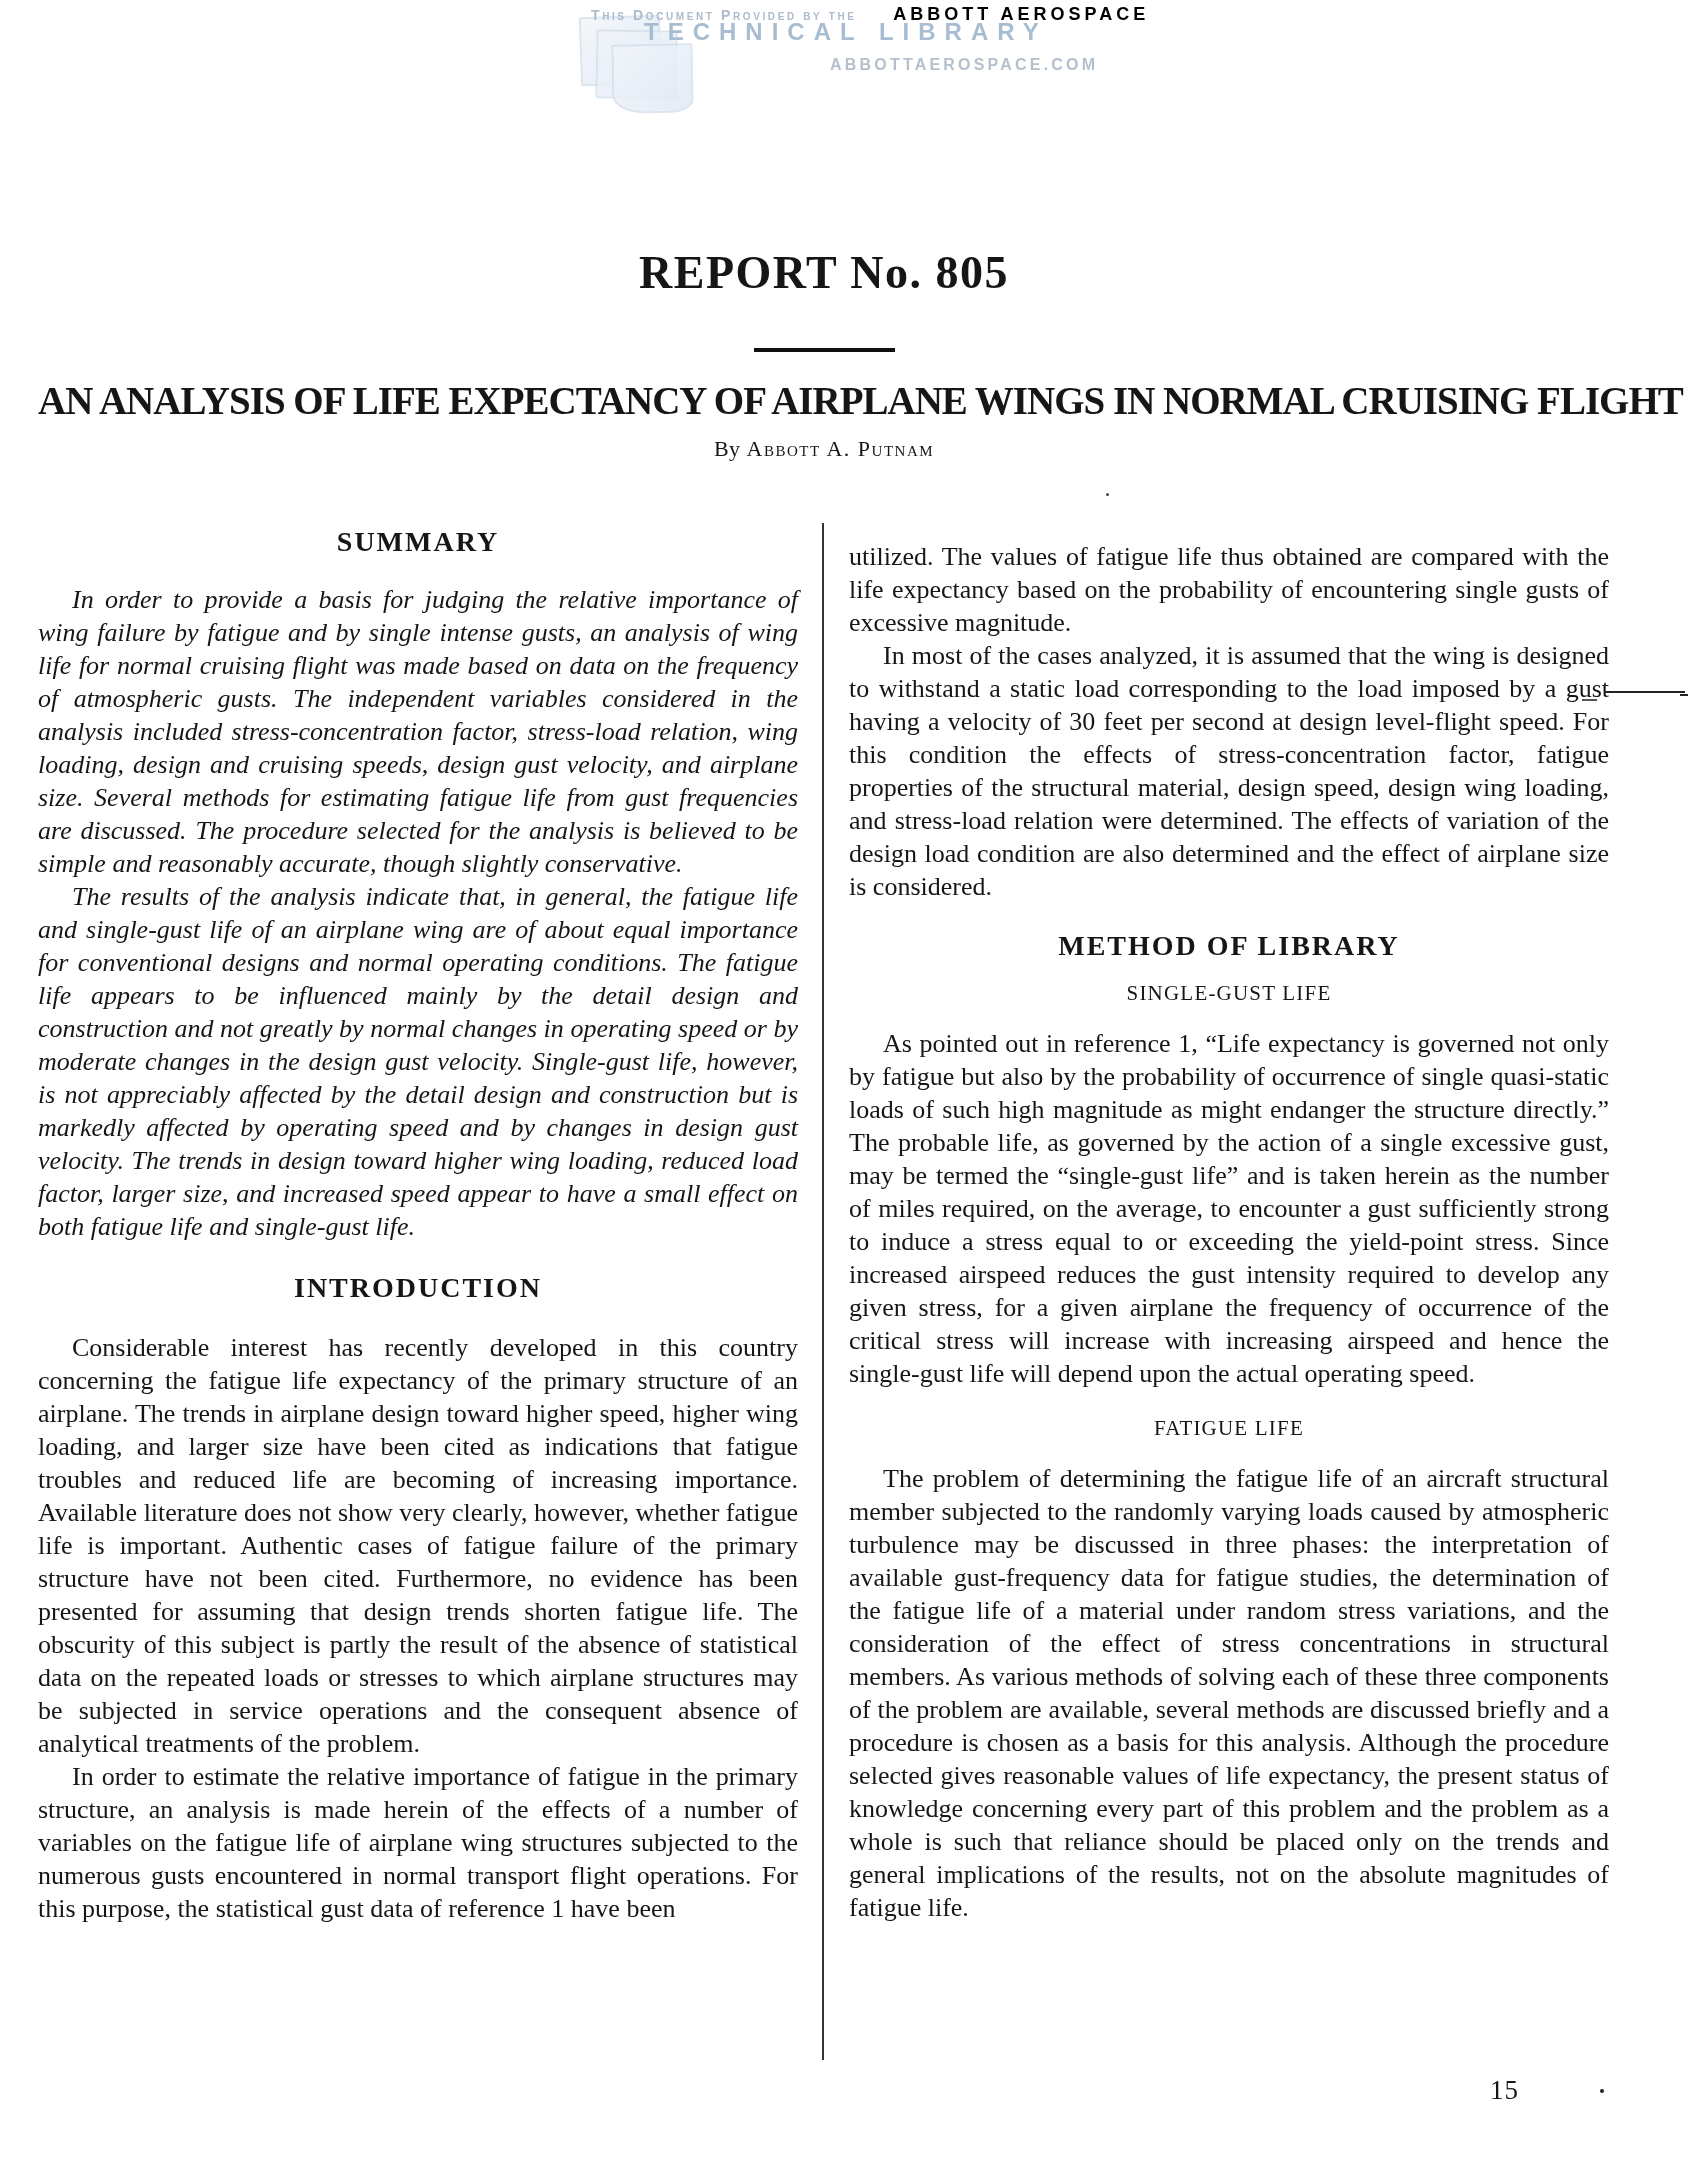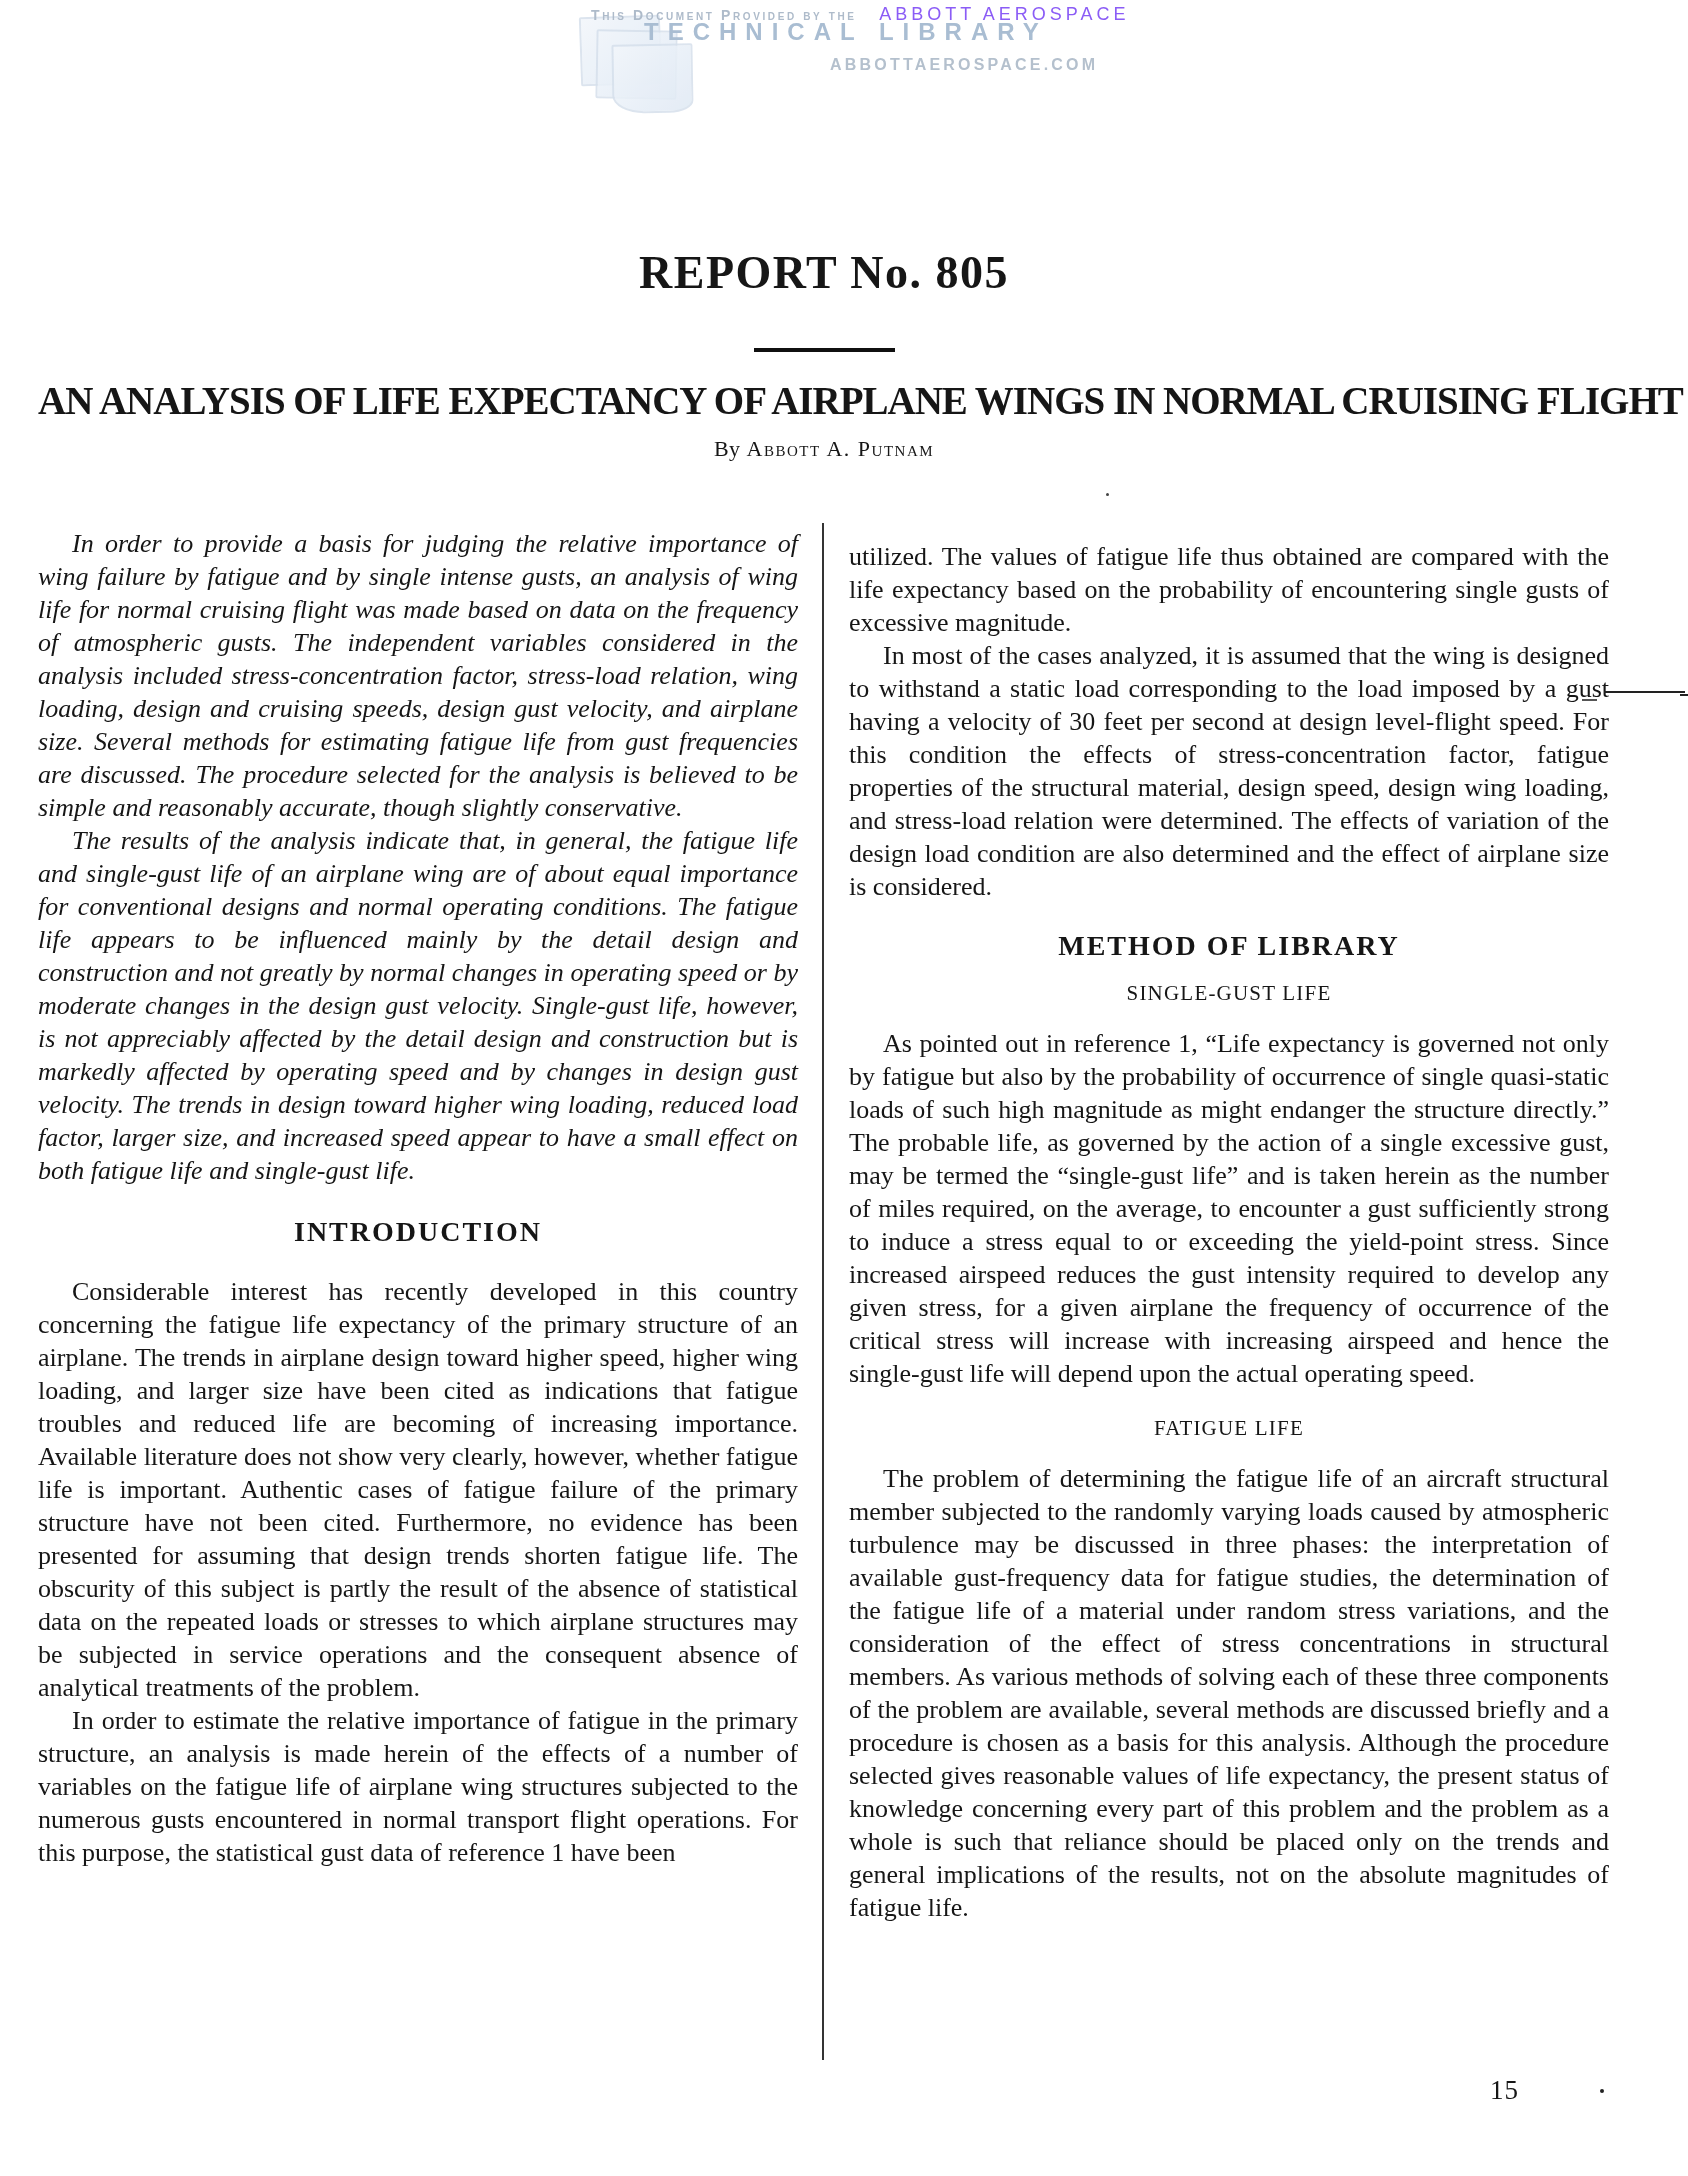--- a/index.html
+++ b/index.html
@@ -6,21 +6,21 @@
   body {
     width:1689px; height:2176px; background:#ffffff;
     font-family:"Liberation Serif","DejaVu Serif",serif;
     color:#161616; position:relative; overflow:hidden;
   }
   .page { position:absolute; inset:0; }
 
   
   .wm { font-family:"Liberation Sans","DejaVu Sans",sans-serif; position:absolute; white-space:nowrap; }
   .wm-row1 { top:4px; left:591px; font-size:14px; letter-spacing:2.6px; color:#aebbca; font-variant:small-caps; font-weight:bold; }
-  .wm-brand { font-size:18px; letter-spacing:4px; color:#8b5cf6; margin-left:16px; font-weight:normal; }
+  .wm-brand { font-size:18px; letter-spacing:4px; color:#000000; margin-left:30px; font-weight:bold; }
   .wm-row2 { top:18px; left:644px; font-size:24px; letter-spacing:9px; color:#a9bdd2; font-weight:bold; }
   .wm-row3 { top:56px; left:830px; font-size:16px; letter-spacing:3.2px; color:#b4c0cd; font-weight:bold; }
   .wm-logo { position:absolute; top:16px; left:580px; width:129px; height:94px; }
   .wm-logo .pg { position:absolute; width:77px; height:65px; border:2px solid #d6e0ec;
     background:linear-gradient(135deg,#f2f6fb 0%,#dfe9f4 100%); opacity:.85; border-radius:2px; }
   .wm-logo .pg1 { left:0;  top:0;  transform:rotate(-2deg); }
   .wm-logo .pg2 { left:16px; top:14px; transform:rotate(1deg); }
   .wm-logo .pg3 { left:32px; top:28px; transform:rotate(-1deg);
     border-bottom-left-radius:40% 18px; border-bottom-right-radius:30% 12px; }
 
@@ -80,20 +80,21 @@
   <div class="rule"></div>
   <div class="masthead byline" style="position:absolute;">
     <span>By</span>
     <span class="author">Abbott A. Putnam</span>
   </div>
   <div class="masthead doc-title" style="position:absolute;">AN ANALYSIS OF LIFE EXPECTANCY OF AIRPLANE WINGS IN NORMAL CRUISING FLIGHT</div>
 
   <div class="divider"></div>
 
   <div class="col col-left">
+    <div class="sec-heading h-summary">SUMMARY</div>
     <div class="italic">
       <p>In order to provide a basis for judging the relative importance of wing failure by fatigue and by single intense gusts, an analysis of wing life for normal cruising flight was made based on data on the frequency of atmospheric gusts.  The independent variables considered in the analysis included stress-concentration factor, stress-load relation, wing loading, design and cruising speeds, design gust velocity, and airplane size.  Several methods for estimating fatigue life from gust frequencies are discussed.  The procedure selected for the analysis is believed to be simple and reasonably accurate, though slightly conservative.</p>
       <p>The results of the analysis indicate that, in general, the fatigue life and single-gust life of an airplane wing are of about equal importance for conventional designs and normal operating conditions.  The fatigue life appears to be influenced mainly by the detail design and construction and not greatly by normal changes in operating speed or by moderate changes in the design gust velocity.  Single-gust life, however, is not appreciably affected by the detail design and construction but is markedly affected by operating speed and by changes in design gust velocity.  The trends in design toward higher wing loading, reduced load factor, larger size, and increased speed appear to have a small effect on both fatigue life and single-gust life.</p>
     </div>
     <div class="sec-heading h-intro">INTRODUCTION</div>
     <div>
       <p>Considerable interest has recently developed in this country concerning the fatigue life expectancy of the primary structure of an airplane.  The trends in airplane design toward higher speed, higher wing loading, and larger size have been cited as indications that fatigue troubles and reduced life are becoming of increasing importance.  Available literature does not show very clearly, however, whether fatigue life is important.  Authentic cases of fatigue failure of the primary structure have not been cited.  Furthermore, no evidence has been presented for assuming that design trends shorten fatigue life.  The obscurity of this subject is partly the result of the absence of statistical data on the repeated loads or stresses to which airplane structures may be subjected in service operations and the consequent absence of analytical treatments of the problem.</p>
       <p>In order to estimate the relative importance of fatigue in the primary structure, an analysis is made herein of the effects of a number of variables on the fatigue life of airplane wing structures subjected to the numerous gusts encountered in normal transport flight operations.  For this purpose, the statistical gust data of reference 1 have been</p>
     </div>
   </div>

